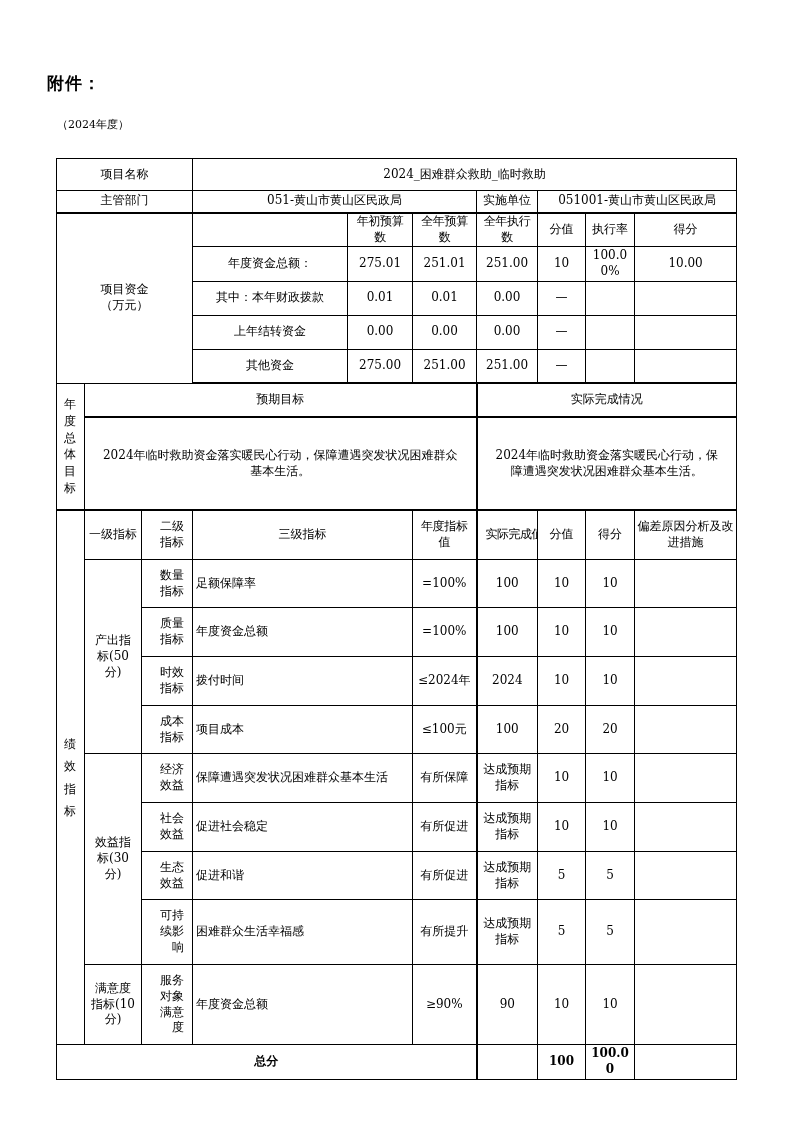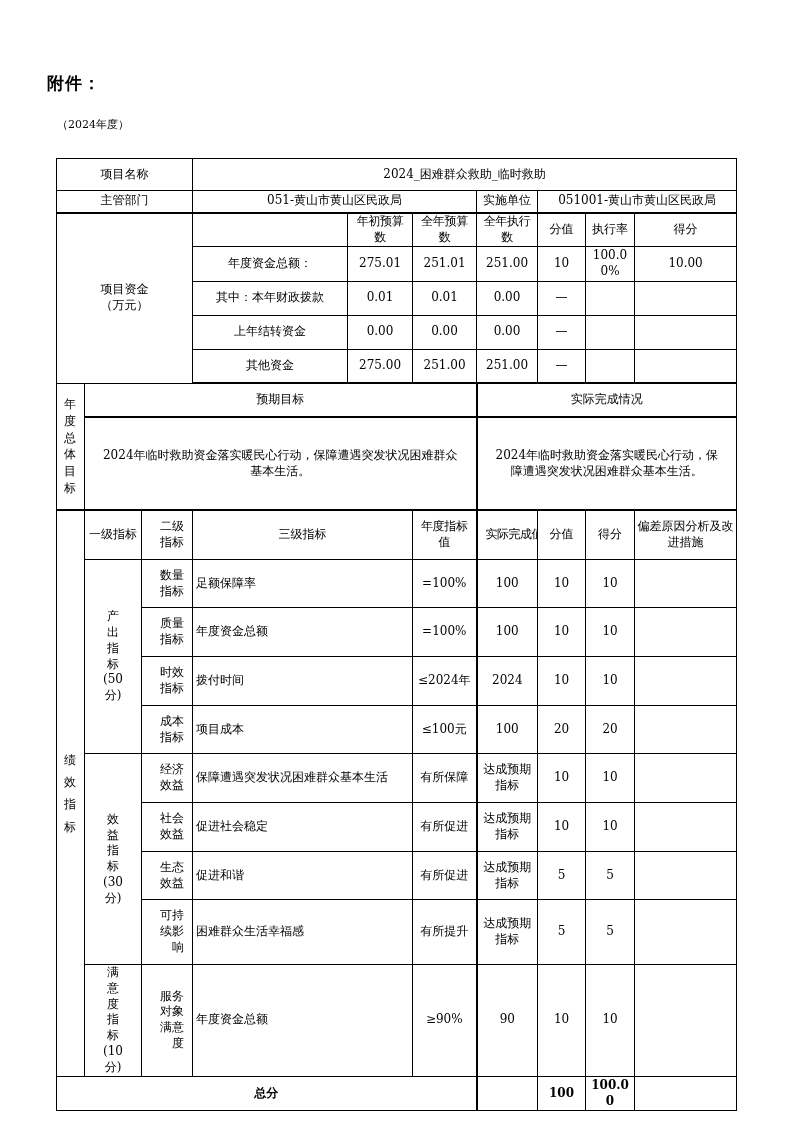--- a/index.html
+++ b/index.html
@@ -23,21 +23,21 @@
   }
   td {
     border:1px solid #000; text-align:center; vertical-align:middle;
     padding:1px 2px; line-height:1.32; overflow:hidden;
     word-break:break-all;
   }
   .bb2 td { border-bottom-width:2px; }
   .bl2 { border-left-width:2px; }
   .leftal { text-align:left; padding-left:3px; padding-right:2px;margin-left:8px; }
   .l2cell { padding:8px;text-align:right; }
-  .grp { padding:0 18px; }
+  .grp { padding:0 6px; }
   .hdrwrap { padding:0 4px; letter-spacing:-0.3px; }
   .tight { white-space:nowrap; letter-spacing:-0.5px; padding:8px; }
   .prelines { white-space:pre-line; }
   .goal { padding:2px 14px; }
   .bold { font-weight:bold; }
   .vcell { padding:0; }
   .vstack {
     width:13px; margin:0 auto; word-break:break-all;
     line-height:1.4; text-align:left;
   }

